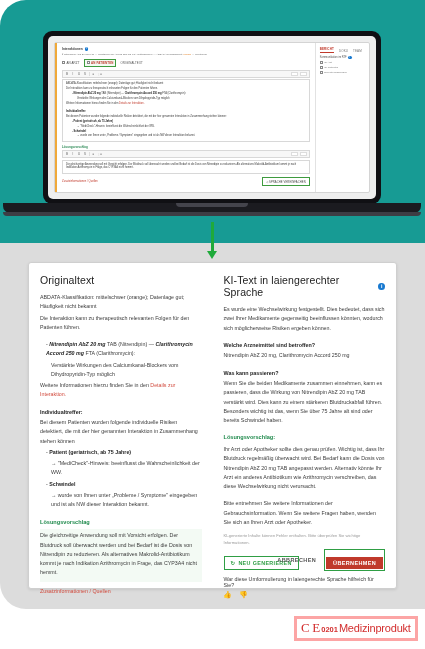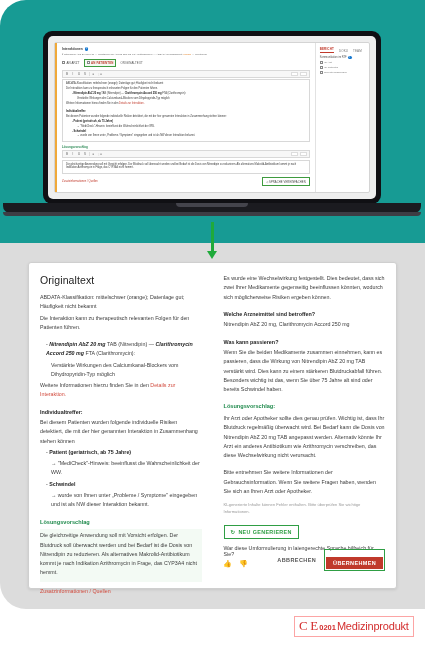--- a/index.html
+++ b/index.html
@@ -143,21 +143,21 @@
 
   .card-actions { position:absolute; right:11px; bottom:17px; display:flex;
                   align-items:center; gap:8px; }
   .btn-cancel { font-size:5.5px; color:#555; letter-spacing:.4px; background:none;
                 border:none; font-family:inherit; font-weight:bold;}
   .btn-accept-wrap { border:1.6px solid #2f9e44; padding:1px; }
   .btn-accept { background:#c0392b; color:#fff; font-size:5.5px; font-weight:bold;
                 letter-spacing:.35px; padding:3px 7px; border:none; font-family:inherit;}
 
   
-  .ce { position:absolute; left:294px; top:616px; border:1px solid #fca5a5;
+  .ce { position:absolute; left:294px; top:616px; border:3px solid #fca5a5;
         padding:1px 4px 2px 4px; display:flex; align-items:baseline; gap:1px; }
   .ce-c { font-size:13px; color:#d32f2f; font-family:"Liberation Serif", serif; }
   .ce-num { font-size:7.5px; color:#d32f2f; font-weight:bold; }
   .ce-txt { font-size:11px; color:#d32f2f; font-weight:normal; letter-spacing:-.2px; }
 </style>
 </head>
 <body>
 
 <div id="root">
 
@@ -310,20 +310,24 @@
         <div class="gap"></div>
         <div class="h-green">Lösungsvorschlag</div>
         <div class="box-green">
           <p>Die gleichzeitige Anwendung soll mit Vorsicht erfolgen. Der Blutdruck soll überwacht werden und bei Bedarf ist die Dosis von Nitrendipin zu reduzieren. Als alternatives Makrolid-Antibiotikum kommt je nach Indikation Azithromycin in Frage, das CYP3A4 nicht hemmt.</p>
         </div>
         <span class="srclink">Zusatzinformationen / Quellen</span>
       </div>
     </div>
 
     <div class="col col-right">
+      <div class="card-h">
+        <span>KI-Text in laiengerechter Sprache</span>
+        <span class="info-i">i</span>
+      </div>
       <div class="body">
         <p>Es wurde eine Wechselwirkung festgestellt. Dies bedeutet, dass sich zwei Ihrer Medikamente gegenseitig beeinflussen könnten, wodurch sich möglicherweise Risiken ergeben können.</p>
         <div class="gap"></div>
         <div class="h-sub">Welche Arzneimittel sind betroffen?</div>
         <p>Nitrendipin AbZ 20 mg, Clarithromycin Accord 250 mg</p>
         <div class="gap"></div>
         <div class="h-sub">Was kann passieren?</div>
         <p>Wenn Sie die beiden Medikamente zusammen einnehmen, kann es passieren, dass die Wirkung von Nitrendipin AbZ 20 mg TAB verstärkt wird. Dies kann zu einem stärkeren Blutdruckabfall führen. Besonders wichtig ist das, wenn Sie über 75 Jahre alt sind oder bereits Schwindel haben.</p>
         <div class="gap"></div>
         <div class="h-green">Lösungsvorschlag:</div>

